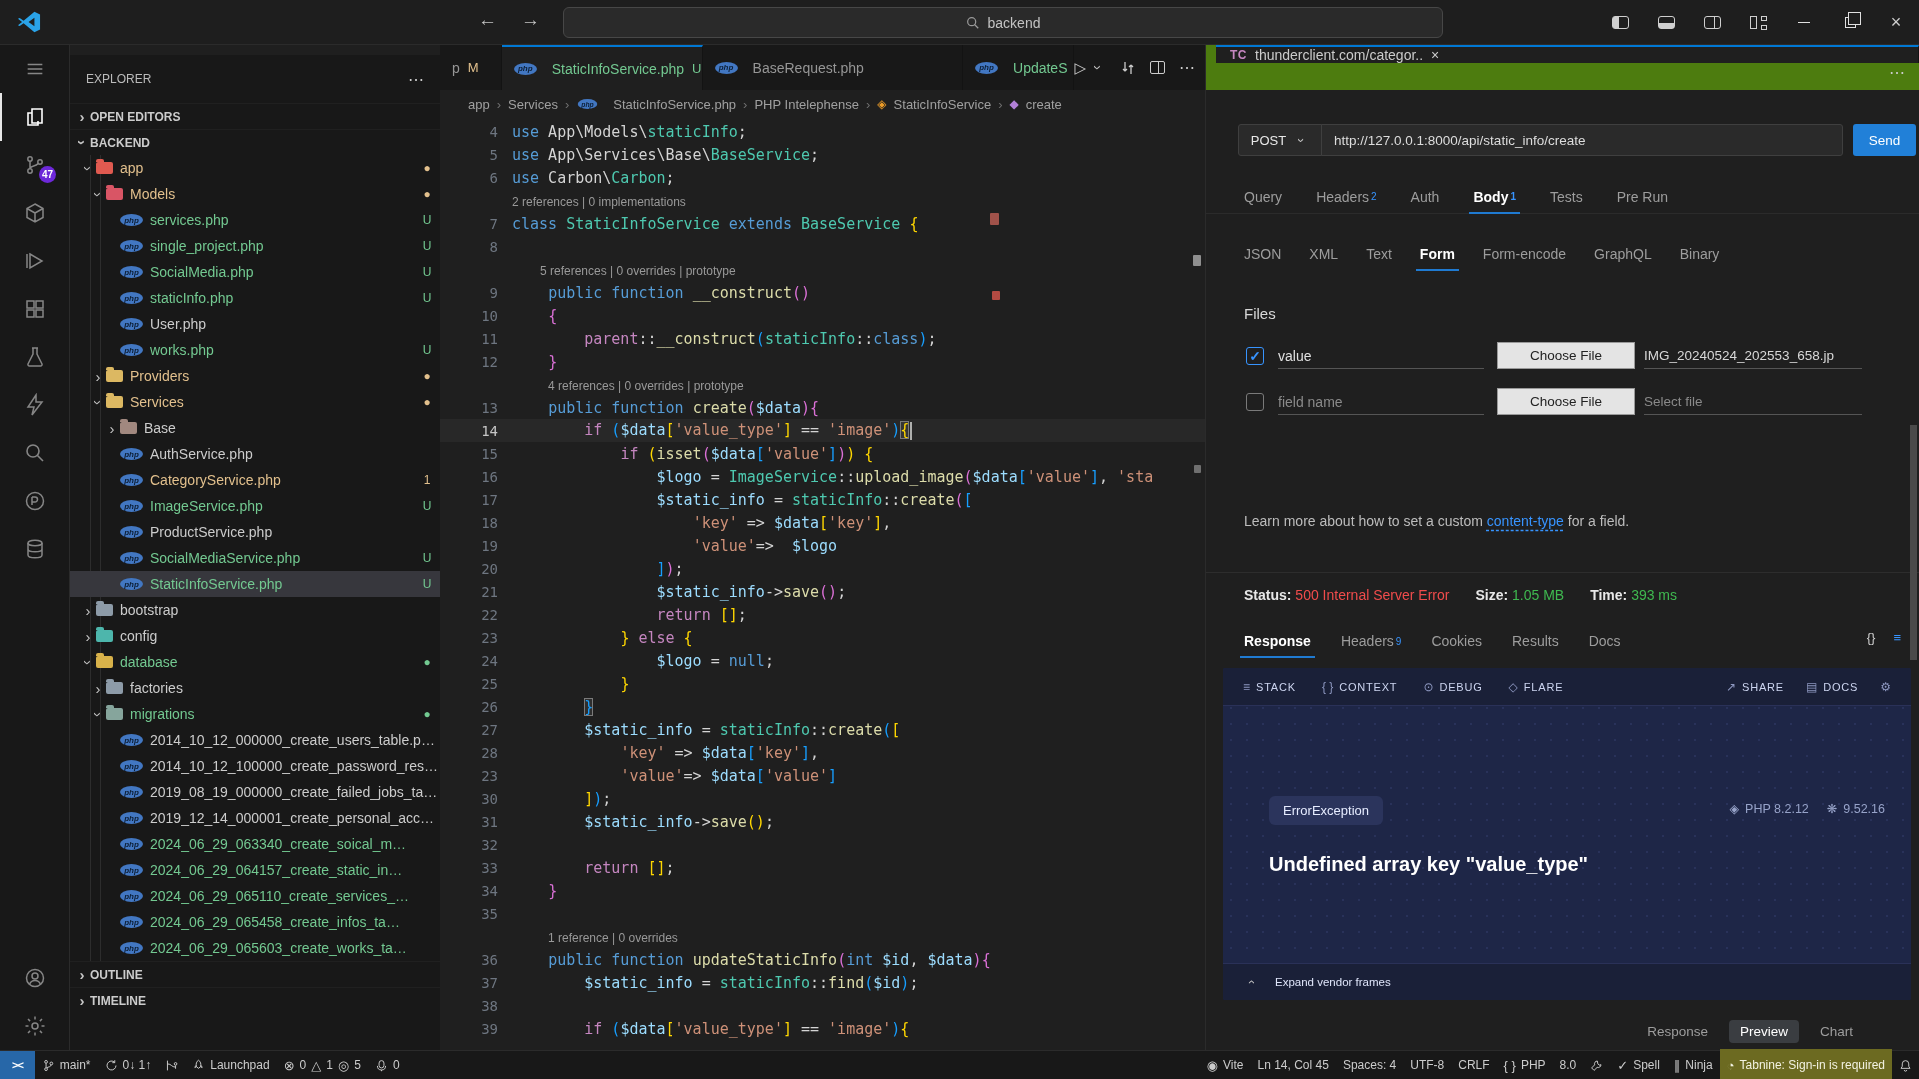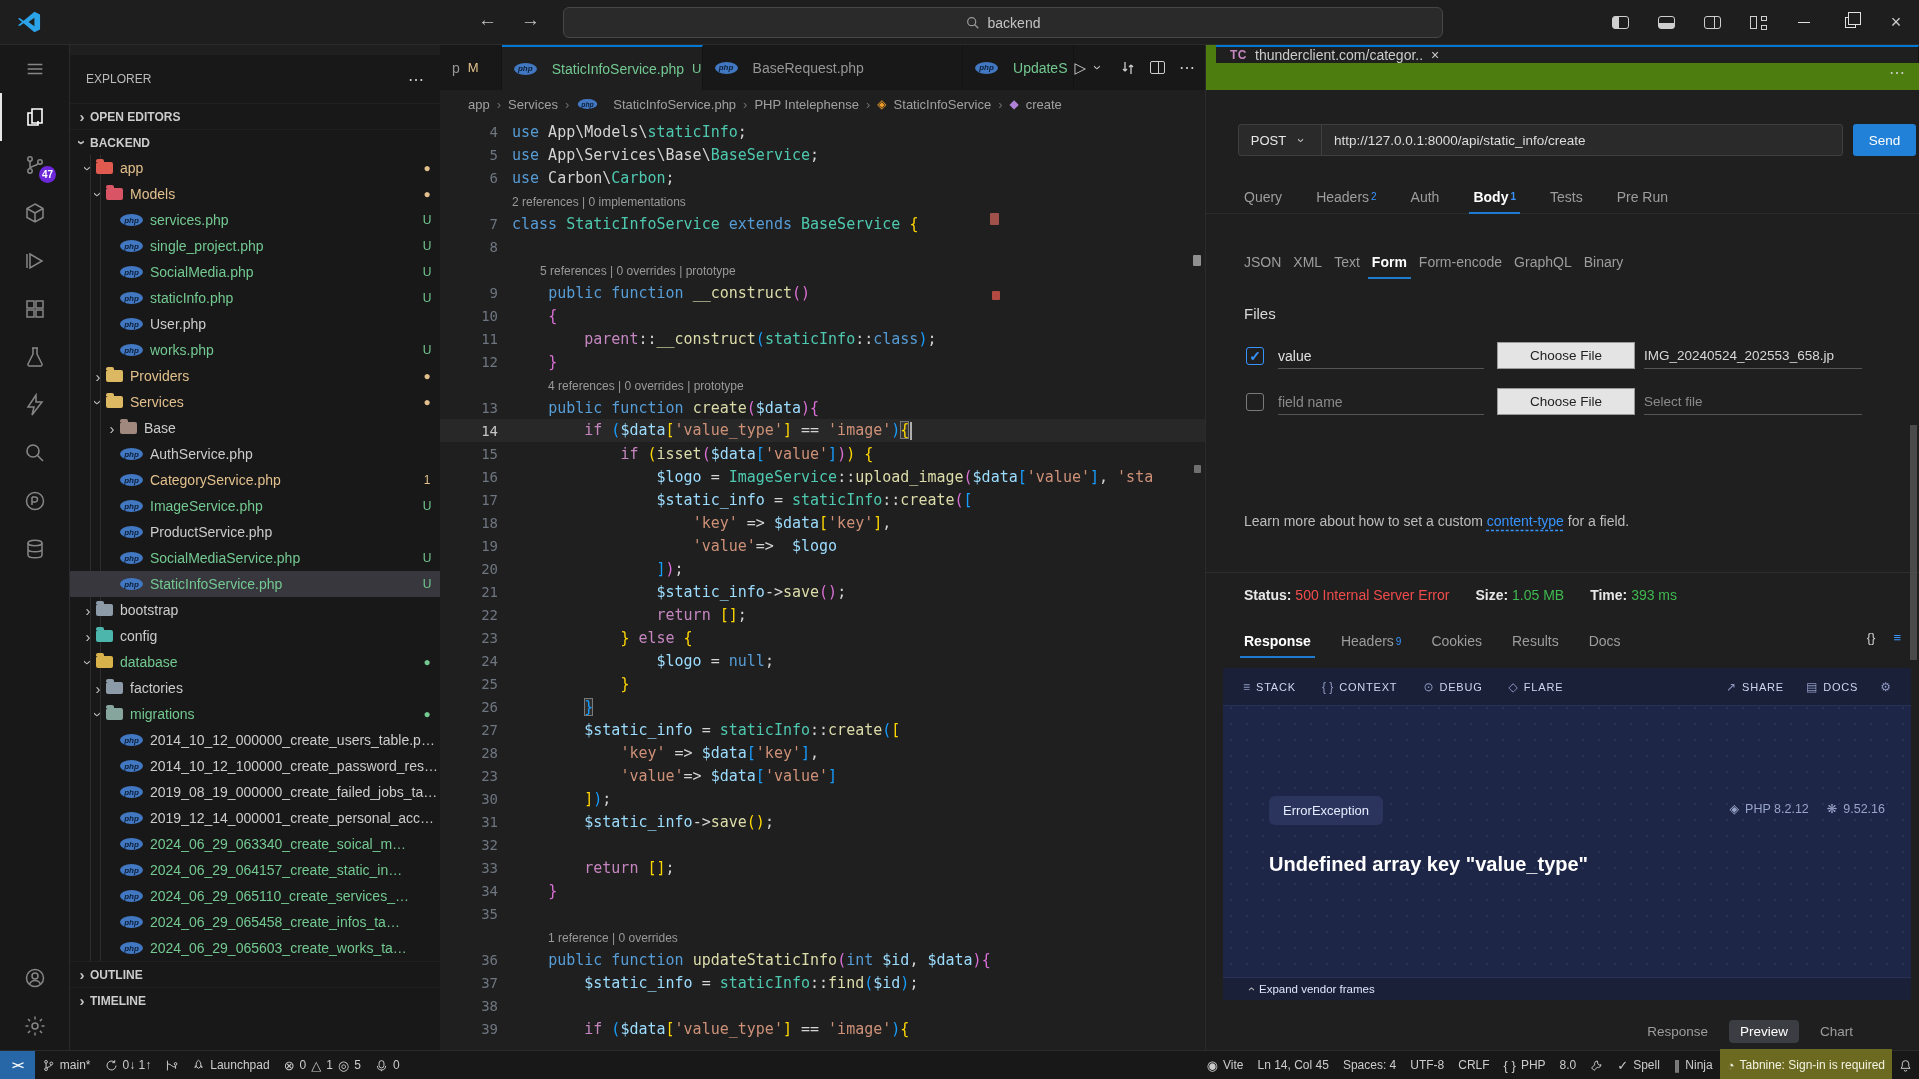--- a/index.html
+++ b/index.html
@@ -116,22 +116,22 @@
   .sendbtn { position:absolute; left:647px; width:63px; height:32px; background:#2180d8; border-radius:3px;
     color:#ffffff; font-size:13.5px; display:flex; align-items:center; justify-content:center; }
   .req-tabs { position:absolute; left:0; top:135px; right:0; height:34px; display:flex; align-items:center;
     gap:34px; padding-left:38px; border-bottom:1px solid #2b2b2b; }
   .req-tab, .body-tab, .resp-tab { font-size:14px; color:#9d9d9d; position:relative; height:34px;
     display:flex; align-items:center; }
   .req-tab.active, .body-tab.active, .resp-tab.active { color:#ffffff; font-weight:bold; }
   .req-tab.active::after, .body-tab.active::after, .resp-tab.active::after { content:""; position:absolute;
     left:-4px; right:-4px; bottom:0; border-bottom:2px solid #1f7ad1; }
   .sup { color:#3794ff; font-size:10px; margin-left:2px; }
-  .body-tabs { position:absolute; left:0; top:200px; right:0; height:34px; display:flex; align-items:flex-end;
-    gap:12px; padding-left:38px; }
+  .body-tabs { position:absolute; left:0; top:192px; right:0; height:34px; display:flex; align-items:flex-end;
+    gap:28px; padding-left:38px; }
   .files-title { position:absolute; left:38px; top:260px; font-size:15px; color:#d8d8d8; }
   .file-row { position:absolute; left:0; right:0; height:34px; }
   .cb { position:absolute; left:40px; top:6px; width:18px; height:18px; border:1px solid #7a7a7a;
     border-radius:3px; color:#3794ff; font-size:14px; font-weight:bold; display:flex; align-items:center;
     justify-content:center; }
   .cb.checked { border-color:#3794ff; }
   .field-input { position:absolute; left:72px; top:2px; width:206px; height:26px; font-size:14px; color:#e0e0e0;
     border-bottom:1px solid #555; display:flex; align-items:center; }
   .field-input.ph { color:#8a8a8a; }
   .choosebtn { position:absolute; left:291px; top:1px; width:138px; height:27px; background:#e4e4e4;
@@ -156,22 +156,22 @@
     align-items:center; padding:0 20px; gap:26px; font-size:11px; letter-spacing:.8px; color:#cdd5f0; }
   .ig-toolbar .it { display:flex; align-items:center; gap:6px; }
   .ig-toolbar .glyph { font-size:12px; color:#8d97c0; letter-spacing:0; }
   .ig-right { margin-left:auto; display:flex; gap:22px; align-items:center; }
   .ig-chip { position:absolute; left:46px; top:128px; background:#2b345c; border-radius:6px; padding:7px 14px;
     font-size:13px; color:#e6ecff; }
   .ig-meta { position:absolute; right:26px; top:133px; display:flex; gap:18px; font-size:12.5px; color:#97a3c9;
     align-items:center; }
   .ig-meta .mi { display:flex; gap:6px; align-items:center; }
   .ig-headline { position:absolute; left:46px; top:185px; font-size:20px; font-weight:bold; color:#ffffff; }
-  .ig-footer { position:absolute; left:0; right:0; bottom:0; height:23px; background:#1a2038;
-    border-top:1px solid #2a3158; display:flex; align-items:center; gap:0; padding-left:20px;
+  .ig-footer { position:absolute; left:0; right:0; bottom:0; height:37px; background:#1a2038;
+    border-top:1px solid #2a3158; display:flex; align-items:center; gap:16px; padding-left:20px;
     font-size:11.5px; color:#dfe5fa; }
   .bottom-tabs { position:absolute; right:55px; top:975px; display:flex; gap:10px; align-items:center; }
   .bottom-tab { font-size:13.5px; color:#9d9d9d; padding:4px 11px; border-radius:4px; }
   .bottom-tab.active { background:#3a3d41; color:#ffffff; }
   .tc-scrollthumb { position:absolute; right:2px; top:380px; width:7px; height:235px; background:#4a4a4a; }
 
   
   .statusbar { position:absolute; left:0; bottom:0; width:1919px; height:29px; background:#181818;
     border-top:1px solid #2b2b2b; display:flex; align-items:center; font-size:12px; color:#cccccc; }
   .sb-item { display:flex; align-items:center; gap:5px; padding:16px 7px; height:29px; white-space:nowrap; }

